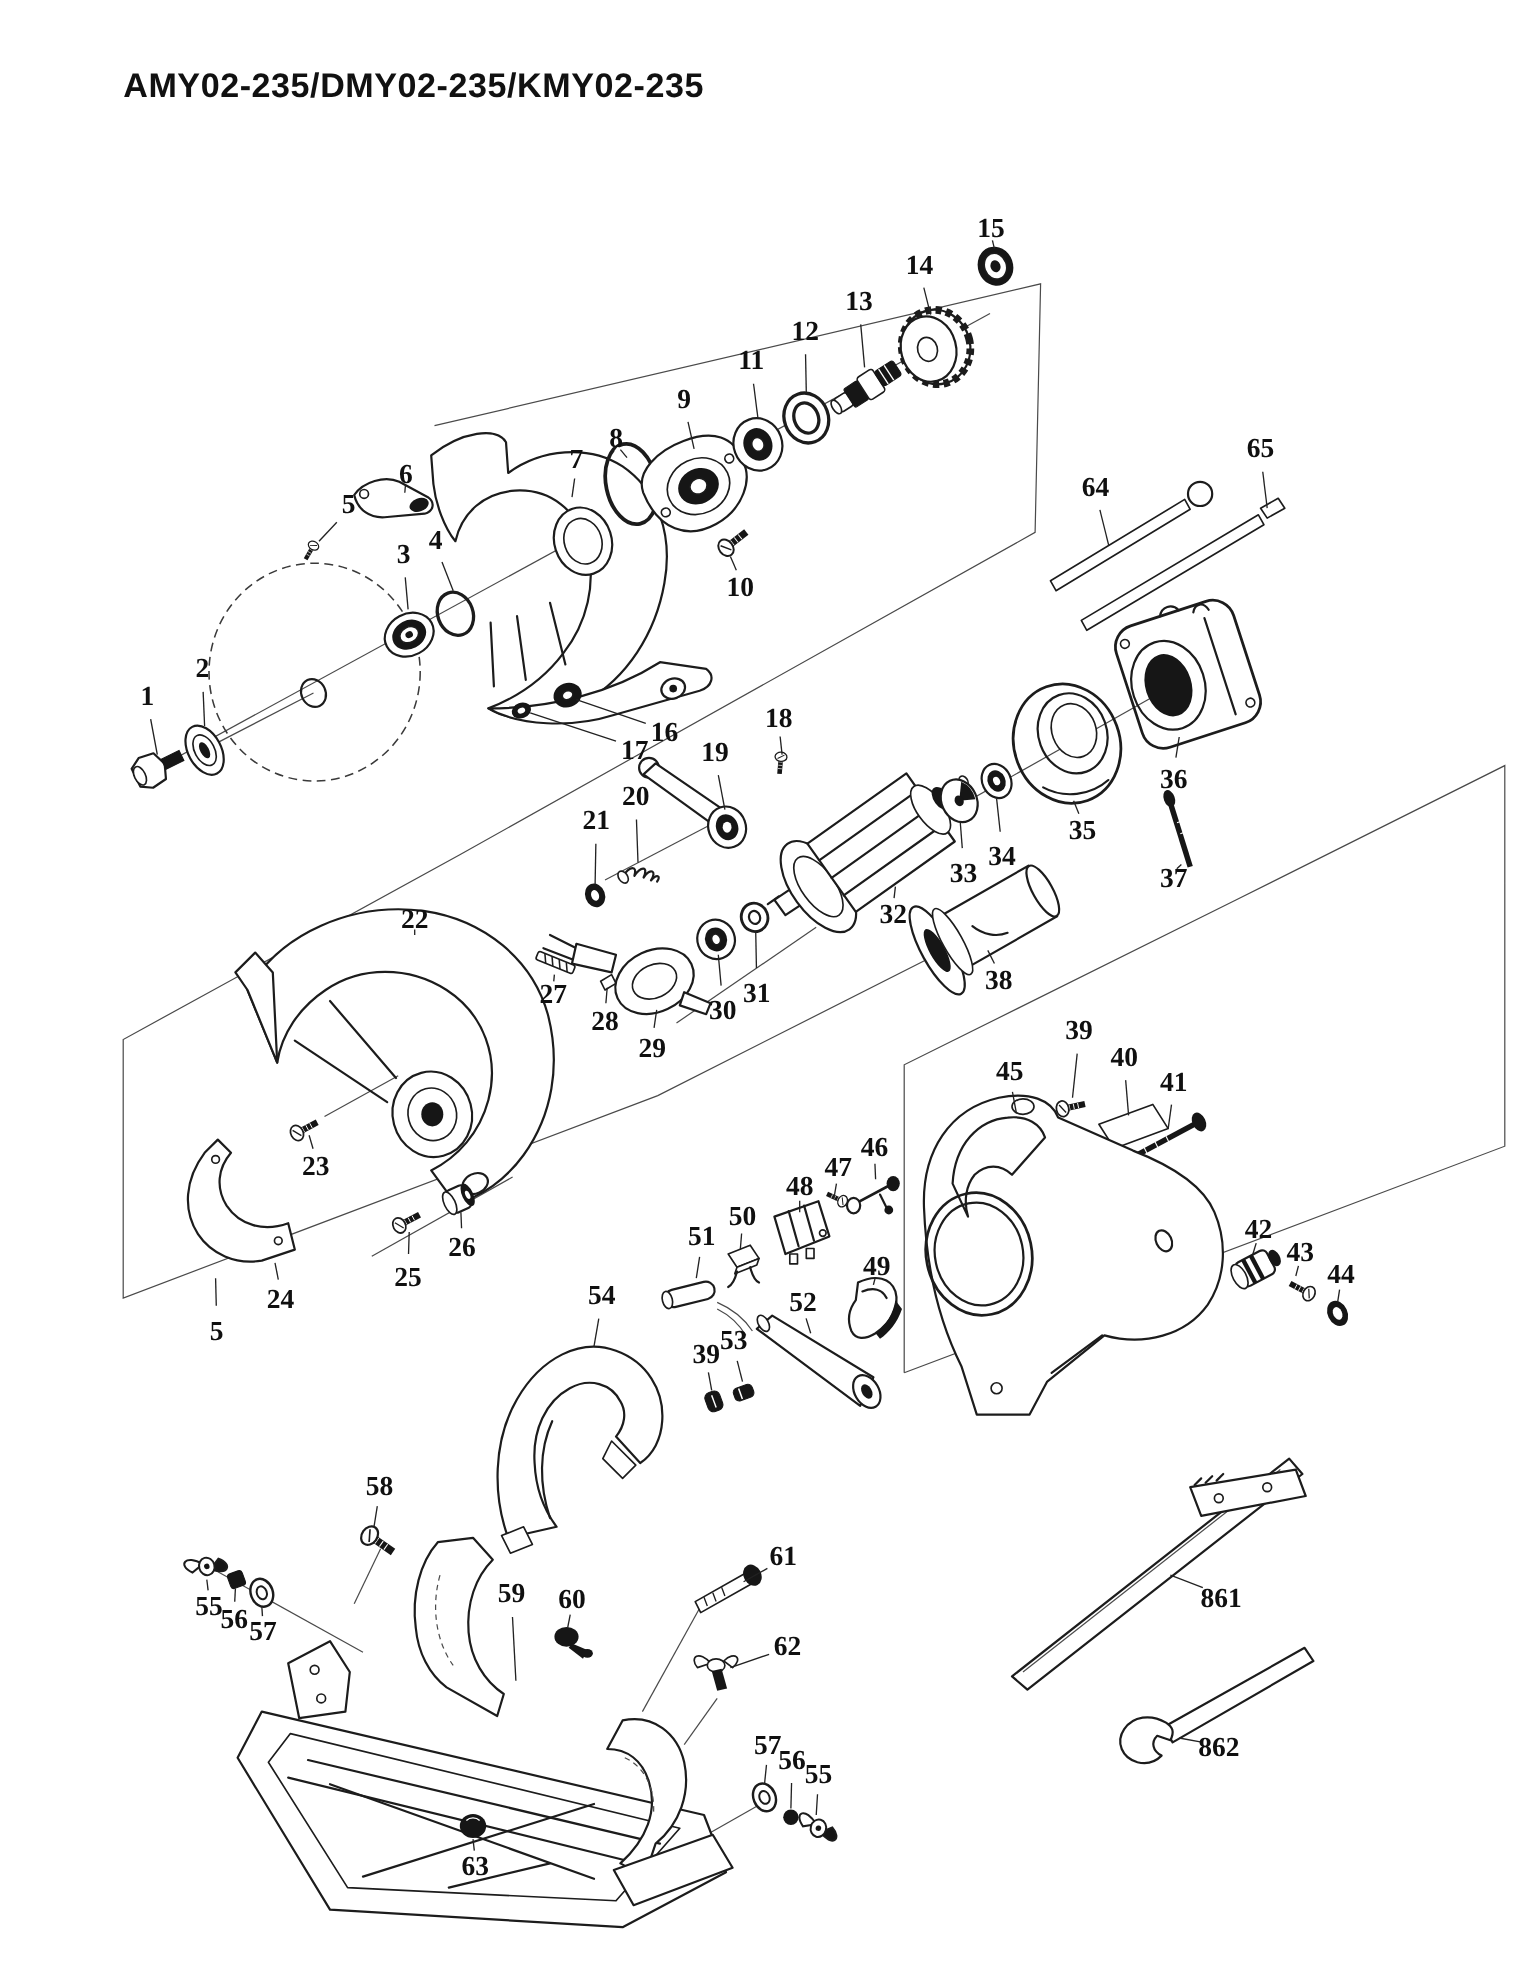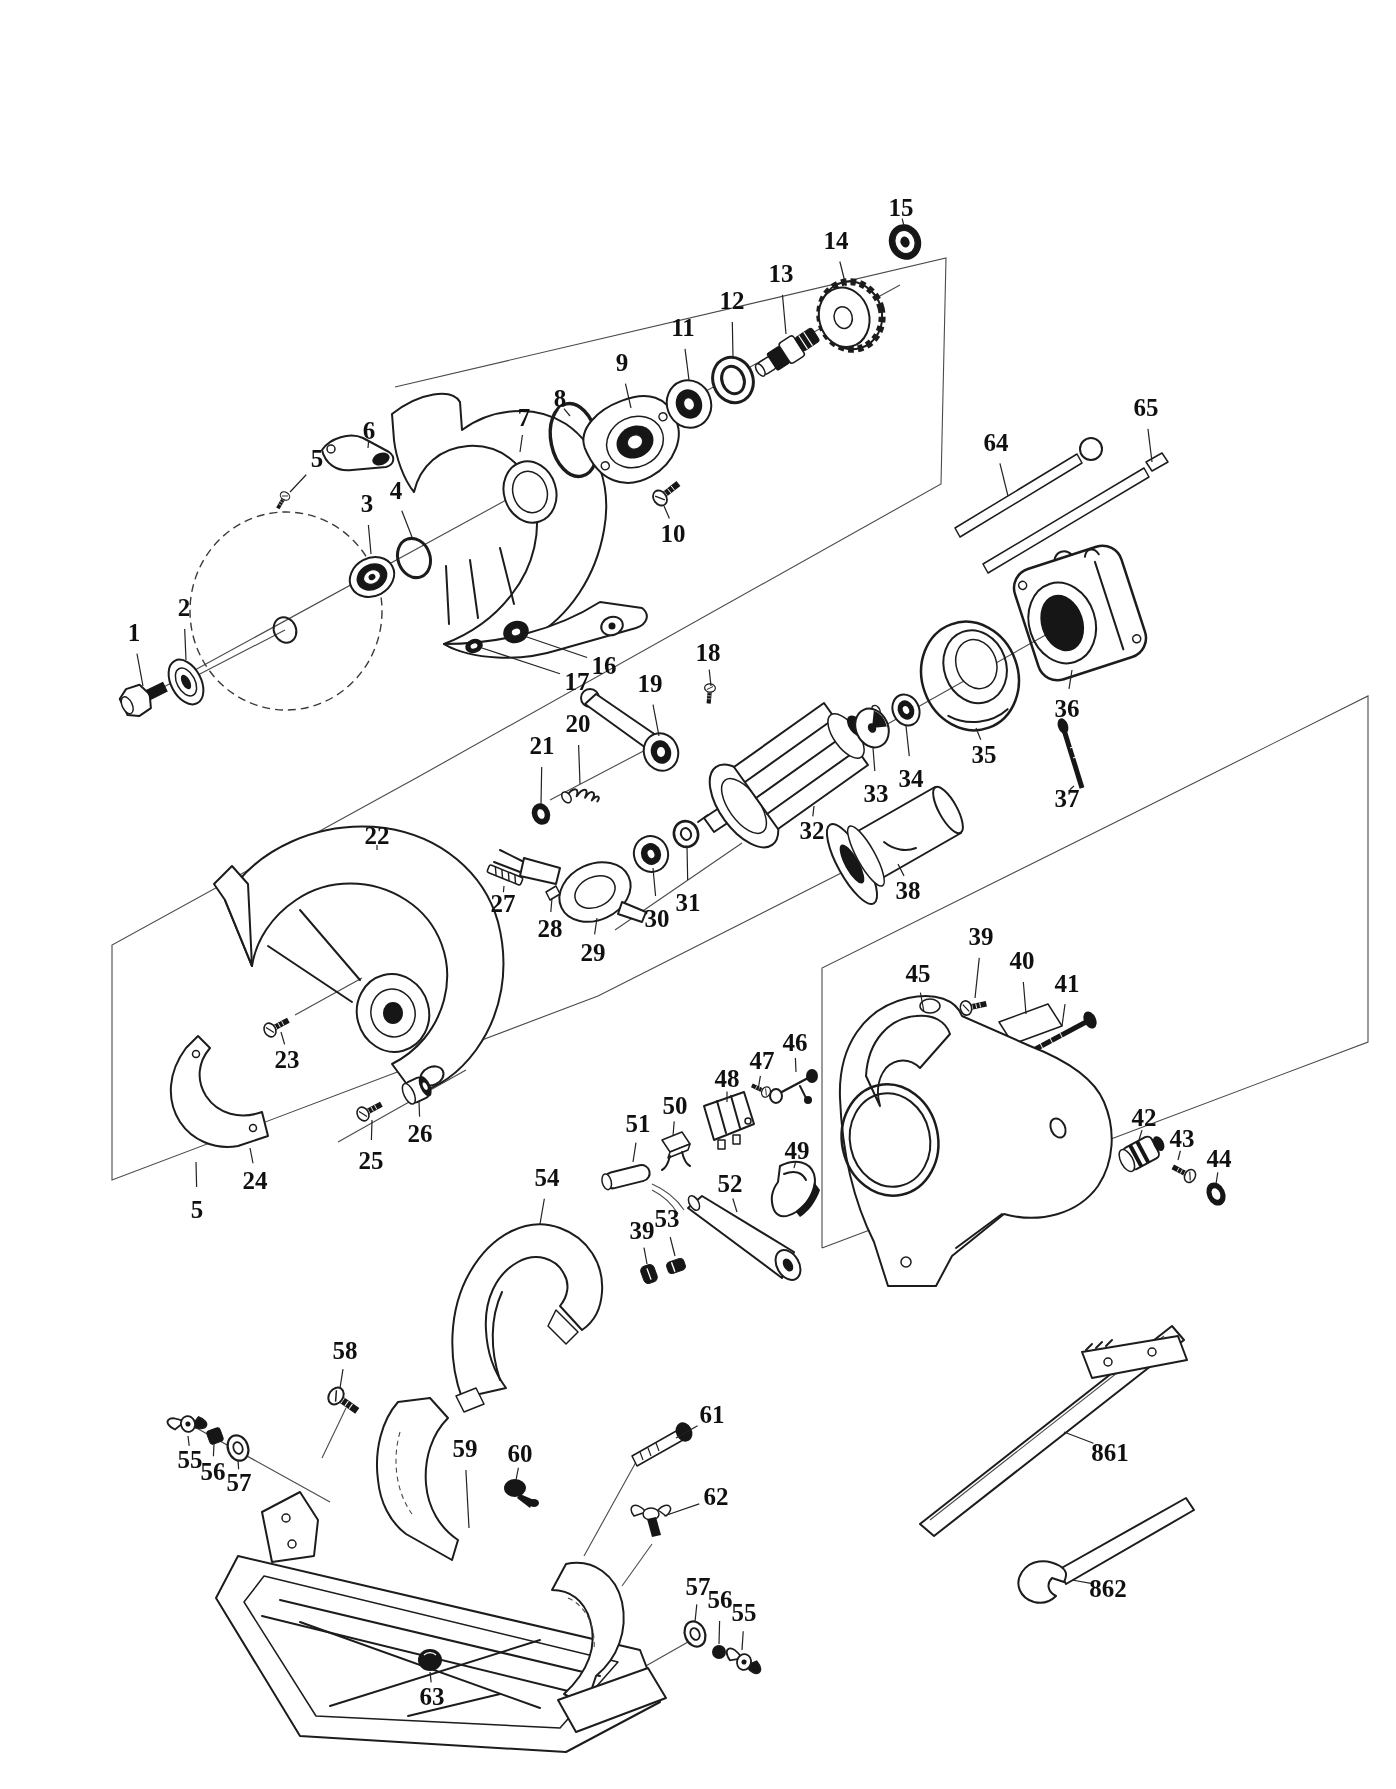--- a/index.html
+++ b/index.html
@@ -17,20 +17,21 @@
   .thin{stroke:#4a4a4a;stroke-width:1.1;fill:none}
   .dash{stroke:#3a3a3a;stroke-width:1.4;fill:none;stroke-dasharray:8 5}
   .wt{stroke:#fff;stroke-width:1.2;fill:none}
   .callout-text{font-family:"Liberation Serif","DejaVu Serif",serif;font-weight:700;
                 font-size:25px;fill:#101010}
 </style>
 </head>
 <body>
 
 <div class="page">
+  <div class="title">AMY02-235/DMY02-235/KMY02-235</div>
 
   <svg id="diagram-svg" width="1396" height="1789" viewBox="0 0 1396 1789">
 
     <defs>
       <g id="scr">
         <rect x="2" y="-3.5" width="24" height="7" fill="#161616"></rect>
         <line x1="8" y1="-3" x2="8" y2="3" stroke="#fff" stroke-width="1"></line>
         <line x1="13" y1="-3" x2="13" y2="3" stroke="#fff" stroke-width="1"></line>
         <line x1="18" y1="-3" x2="18" y2="3" stroke="#fff" stroke-width="1"></line>
         <ellipse cx="0" cy="0" rx="7" ry="9" fill="#fff" stroke="#1c1c1c" stroke-width="2"></ellipse>

